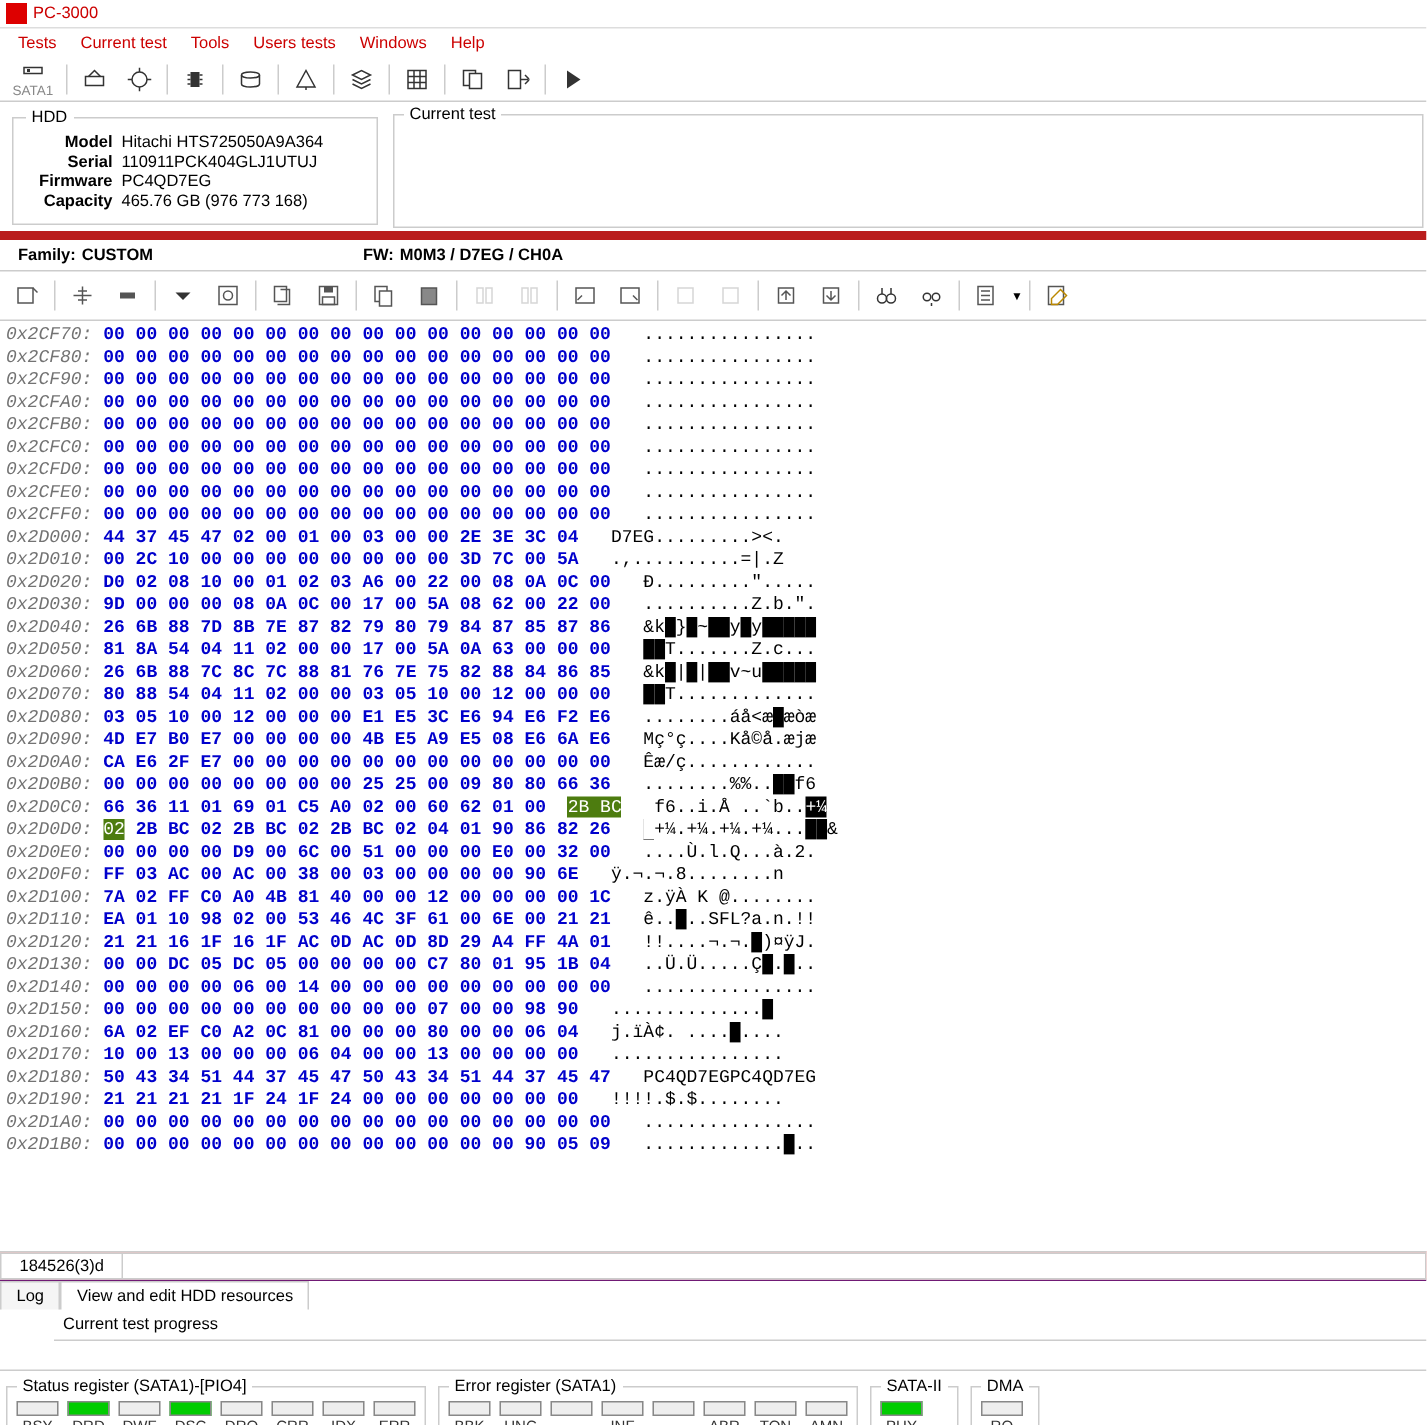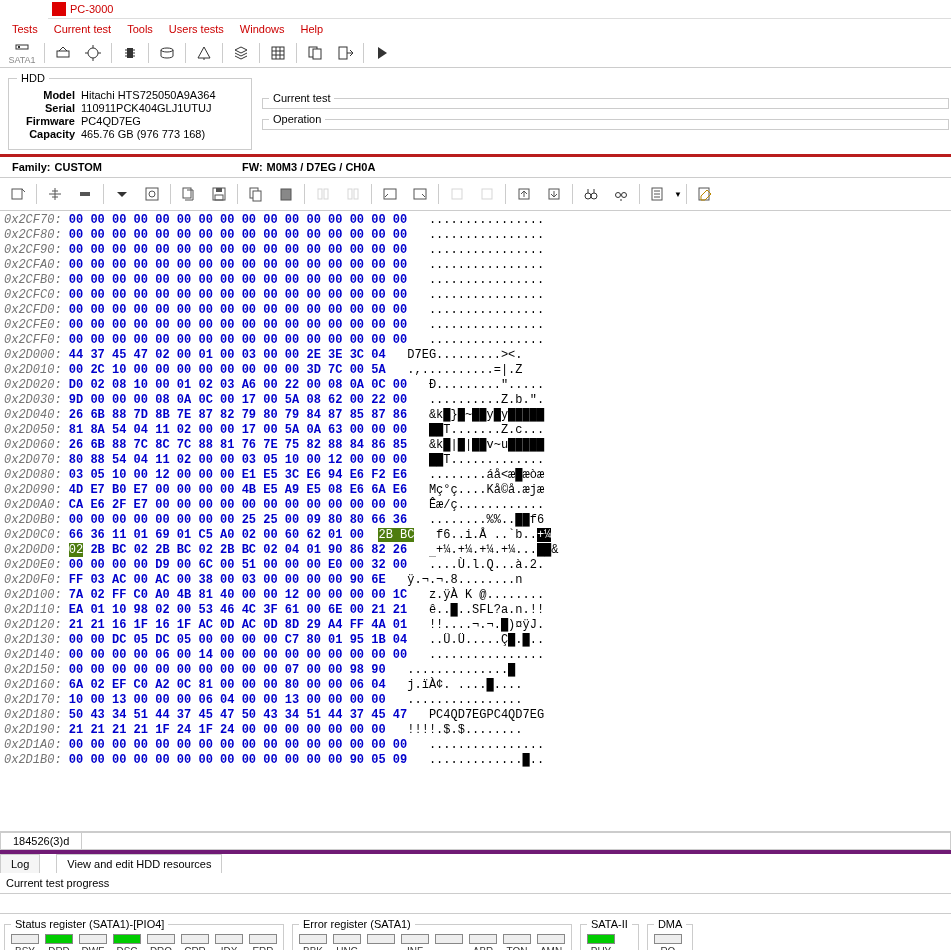--- a/index.html
+++ b/index.html
@@ -1,26 +1,26 @@
 <!DOCTYPE html>
 <html><head>
 <meta charset="utf-8">
 <style>
 * { margin: 0; padding: 0; box-sizing: border-box; }
 body { font-family: "Segoe UI", Tahoma, sans-serif; font-size: 11px; background: #fff; color: #000; width: 951px; }
-.titlebar { background: #fff; border-bottom: 1px solid #ddd; padding: 2px 4px; display: flex; align-items: center; gap: 4px; margin-left: 48px; }
+.titlebar { background: #fff; border-bottom: 1px solid #ddd; padding: 2px 4px; display: flex; align-items: center; gap: 4px; }
 .app-icon { width: 14px; height: 14px; background: #d00; display: inline-block; }
 .title { color: #c00; font-size: 11px; }
 .menubar { display: flex; gap: 0; padding: 2px 4px; }
 .menu-item { color: #c00; padding: 2px 8px; cursor: default; font-size: 11px; }
 .toolbar { display: flex; gap: 2px; padding: 2px 4px; border-bottom: 1px solid #ccc; align-items: center; }
 .tool-btn { width: 28px; height: 24px; display: flex; align-items: center; justify-content: center; cursor: pointer; }
 .tool-sep { width: 1px; height: 20px; background: #ccc; margin: 0 2px; }
 .sata-label { font-size: 9px; color: #888; padding: 0 4px; }
-.info-section { display: flex; border-bottom: 3px solid #b91c1c; align-items: center; }
+.info-section { display: flex; border-bottom: 6px solid #b91c1c; }
 .hdd-panel { width: 260px; padding: 4px 8px; position: relative; }
 .hdd-panel fieldset { border: 1px solid #ccc; padding: 4px 8px 8px 8px; }
 .hdd-panel legend { color: #000; padding: 0 4px; font-size: 11px; }
 .hdd-row { display: flex; margin: 1px 0; }
 .hdd-label { width: 58px; text-align: right; font-weight: bold; font-size: 11px; }
 .hdd-value { padding-left: 6px; font-size: 11px; }
 .right-panels { flex: 1; display: flex; flex-direction: column; }
 .right-panels fieldset { border: 1px solid #ccc; margin: 2px; padding: 2px 6px; flex: 1; }
 .right-panels legend { font-size: 11px; padding: 0 4px; }
 .family-row { display: flex; padding: 4px 12px; border-bottom: 1px solid #ccc; font-size: 11px; }
@@ -28,24 +28,24 @@
 .fw-label { margin-left: 140px; font-weight: bold; }
 .toolbar2 { display: flex; gap: 2px; padding: 4px; border-bottom: 1px solid #ccc; align-items: center; }
 .hex-area { font-family: "Courier New", monospace; font-size: 12px; line-height: 15px; padding: 2px 4px; white-space: pre; overflow: hidden; height: 620px; }
 .addr { color: #737373; font-style: italic; }
 .hex { color: #0000cc; font-weight: bold; }
 .hex-sel { background: #4d7c0f; color: #fff; }
 .ascii { color: #000; }
 .ascii-hl { background: #000; color: #fff; }
 .tabs-bottom { display: flex; border-top: 1px solid #ccc; background: #ef4444; }
 .tab-small { padding: 2px 12px; border: 1px solid #ccc; background: #fff; font-size: 11px; }
-.tabs-bottom2 { display: flex; border-top: 4px solid #701a75; gap: 16px; }
+.tabs-bottom2 { display: flex; border-top: 1px solid #701a75; }
 .tab2 { padding: 3px 10px; border: 1px solid #ccc; border-bottom: none; background: #f5f5f5; font-size: 11px; cursor: default; }
 .tab2.active { background: #fff; }
-.progress-label { padding: 4px 6px; font-size: 11px; border-bottom: 1px solid #ccc; }
+.progress-label { padding: 4px 6px; font-size: 11px; border-bottom: 1px solid #ccc; margin-left: 36px; }
 .status-section { display: flex; gap: 8px; padding: 4px; }
 .status-section fieldset { border: 1px solid #ccc; padding: 4px 6px 2px 6px; }
 .status-section legend { font-size: 11px; padding: 0 4px; }
 .reg-boxes { display: flex; gap: 6px; }
 .reg-col { display: flex; flex-direction: column; align-items: center; gap: 2px; }
 .reg-box { width: 28px; height: 10px; border: 1px solid #888; background: #eee; display: inline-block; }
 .reg-box.on { background: #0c0; }
 .reg-label { font-size: 10px; color: #333; }
 svg { width: 16px; height: 16px; }
 </style>
@@ -161,23 +161,20 @@
       <div class="hdd-row">
           <span class="hdd-label">Capacity</span>
           <span class="hdd-value">465.76 GB (976 773 168)</span>
         </div>
     </fieldset>
   </div>
   <div class="right-panels">
     <fieldset>
       <legend>Current test</legend>
     </fieldset>
-    <fieldset>
-      <legend>Operation</legend>
-    </fieldset>
   </div>
 </div>
 
 <div class="family-row">
   <span class="family-label">Family:</span>
   <span style="font-weight:bold;">CUSTOM</span>
   <span class="fw-label">FW:</span>
   <span style="font-weight:bold;margin-left:4px;">M0M3 / D7EG / CH0A</span>
 </div>
 

